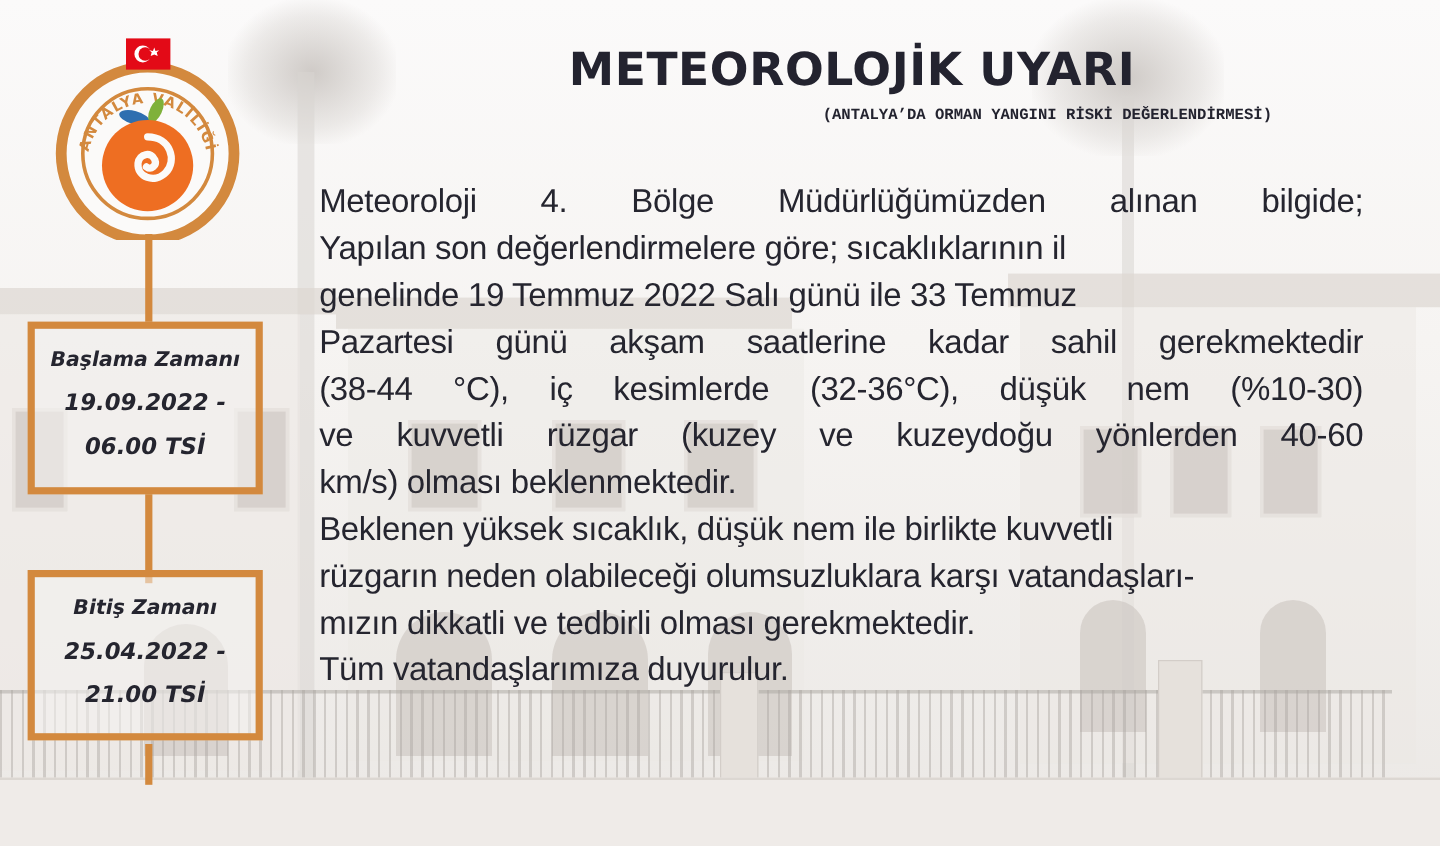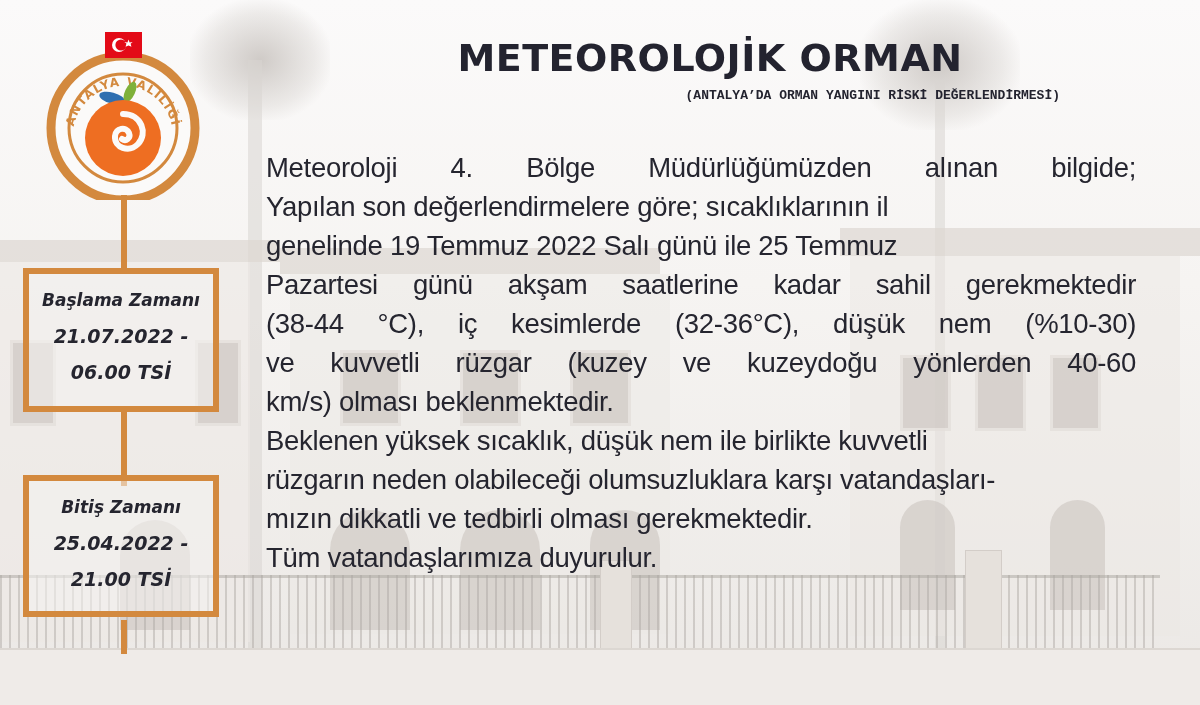--- a/index.html
+++ b/index.html
@@ -217,37 +217,37 @@
     <path d="M 81 84 C 100 84, 106 104, 96 114 C 87 123, 72 118, 73 106 C 74 98, 84 96, 87 103 C 89 108, 84 112, 80 109" fill="none" stroke="#fbfaf9" stroke-width="6" stroke-linecap="round"></path>
   </svg>
 </div>
 
 <div class="timeline-line" style="top:195px;height:76px;"></div>
 <div class="timeline-line" style="top:410px;height:76px;"></div>
 <div class="timeline-line" style="top:620px;height:34px;"></div>
 
 <div class="time-box" style="top:268px;height:144px;padding-top:8px;">
   <span class="line">Başlama Zamanı</span>
-  <span class="line date">21.07.2022 -</span>
+  <span class="line date">19.09.2022 -</span>
   <span class="line time">06.00 TSİ</span>
 </div>
 
 <div class="time-box" style="top:475px;height:142px;padding-top:8px;">
   <span class="line">Bitiş Zamanı</span>
   <span class="line date">25.04.2022 -</span>
   <span class="line time">21.00 TSİ</span>
 </div>
 
-<div class="title">METEOROLOJİK ORMAN</div>
+<div class="title">METEOROLOJİK UYARI</div>
 <div class="subtitle">(ANTALYA’DA ORMAN YANGINI RİSKİ DEĞERLENDİRMESİ)</div>
 
 <div class="body-text">
   <span class="row justify">Meteoroloji 4. Bölge Müdürlüğümüzden alınan bilgide;</span>
   <span class="row">Yapılan son değerlendirmelere göre; sıcaklıklarının il</span>
-  <span class="row">genelinde 19 Temmuz 2022 Salı günü ile 25 Temmuz</span>
+  <span class="row">genelinde 19 Temmuz 2022 Salı günü ile 33 Temmuz</span>
   <span class="row justify">Pazartesi günü akşam saatlerine kadar sahil gerekmektedir</span>
   <span class="row justify">(38-44 °C), iç kesimlerde (32-36°C), düşük nem (%10-30)</span>
   <span class="row justify">ve kuvvetli rüzgar (kuzey ve kuzeydoğu yönlerden 40-60</span>
   <span class="row">km/s) olması beklenmektedir.</span>
   <span class="row">Beklenen yüksek sıcaklık, düşük nem ile birlikte kuvvetli</span>
   <span class="row">rüzgarın neden olabileceği olumsuzluklara karşı vatandaşları-</span>
   <span class="row">mızın dikkatli ve tedbirli olması gerekmektedir.</span>
   <span class="row">Tüm vatandaşlarımıza duyurulur.</span>
 </div>
 

